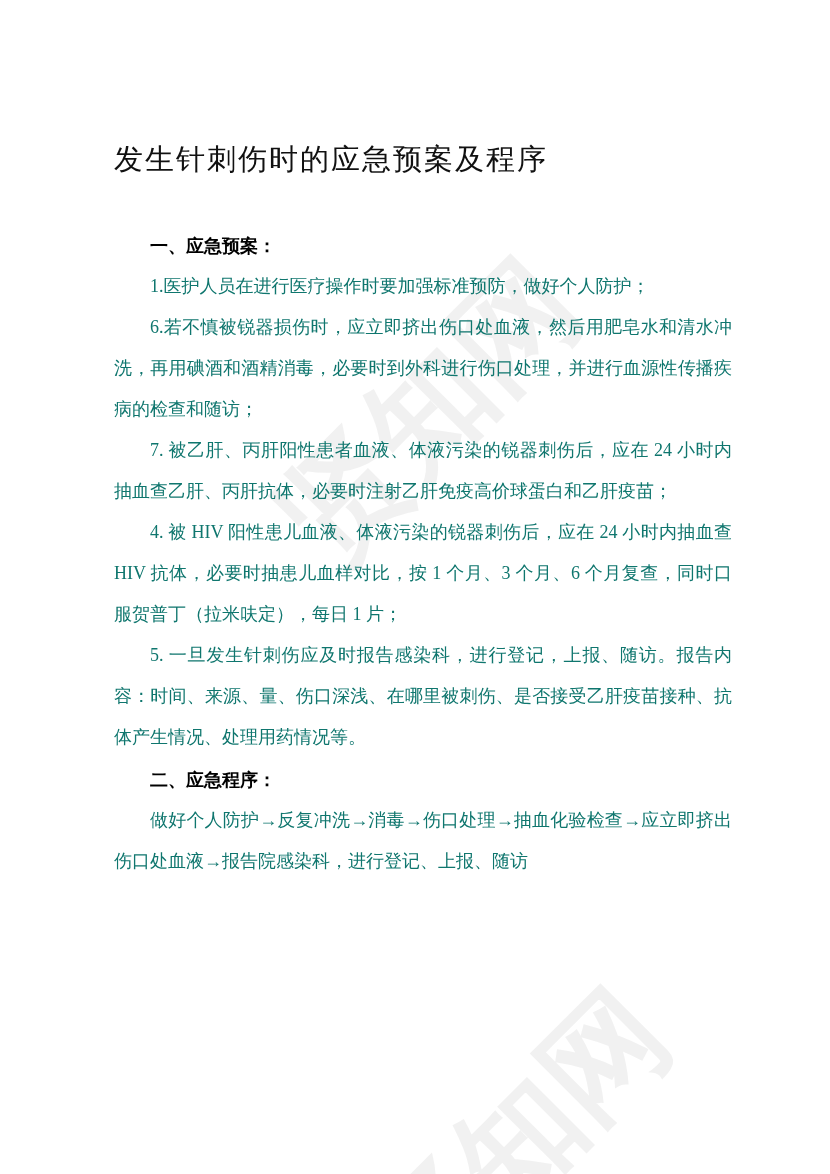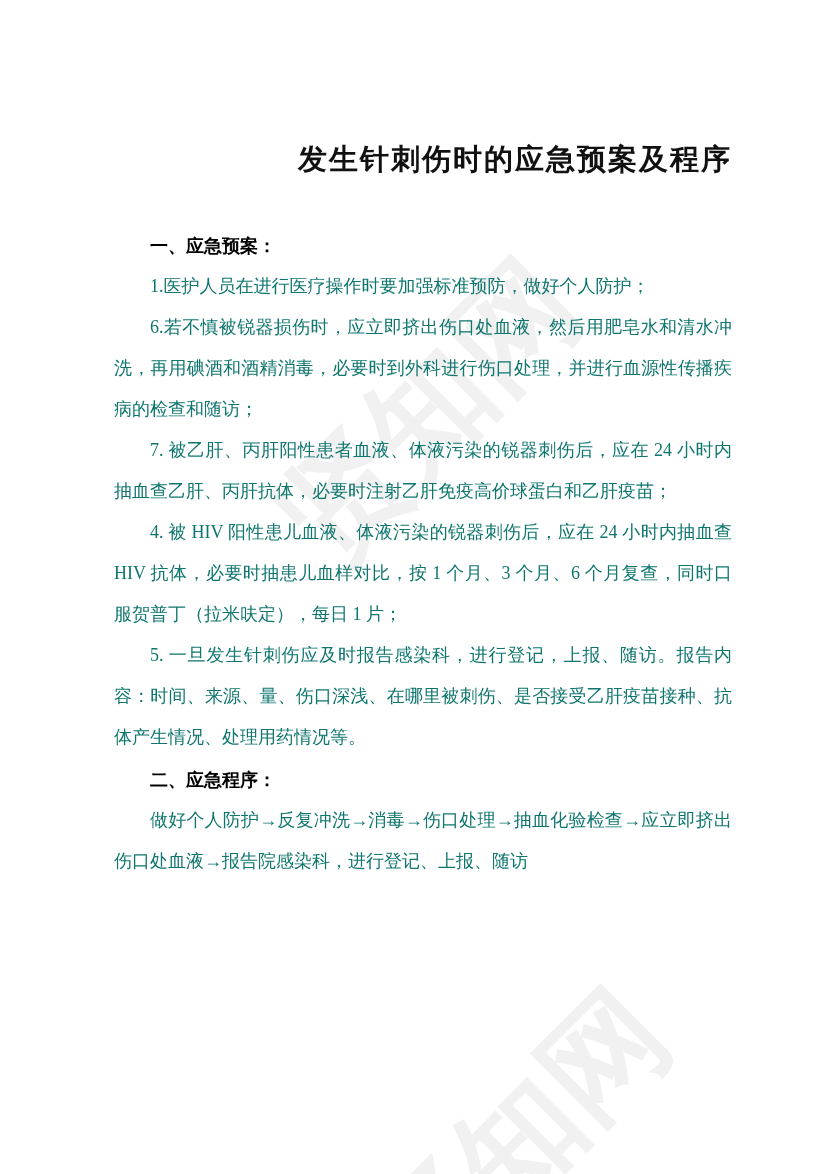--- a/index.html
+++ b/index.html
@@ -17,23 +17,23 @@
     font-family: "Liberation Serif", "DejaVu Serif", serif;
     color: #1a1a1a;
   }
   .content {
     position: absolute;
     left: 114px;
     top: 140px;
     width: 618px;
   }
   .doc-title {
-    text-align: right;
+    text-align: left;
     font-size: 29px;
-    font-weight: bold;
+    font-weight: normal;
     letter-spacing: 2px;
     margin: 0 0 46px 0;
     color: #111;
   }
   .section-heading {
     font-size: 18px;
     font-weight: bold;
     text-indent: 2em;
     line-height: 40px;
     margin: 0;

